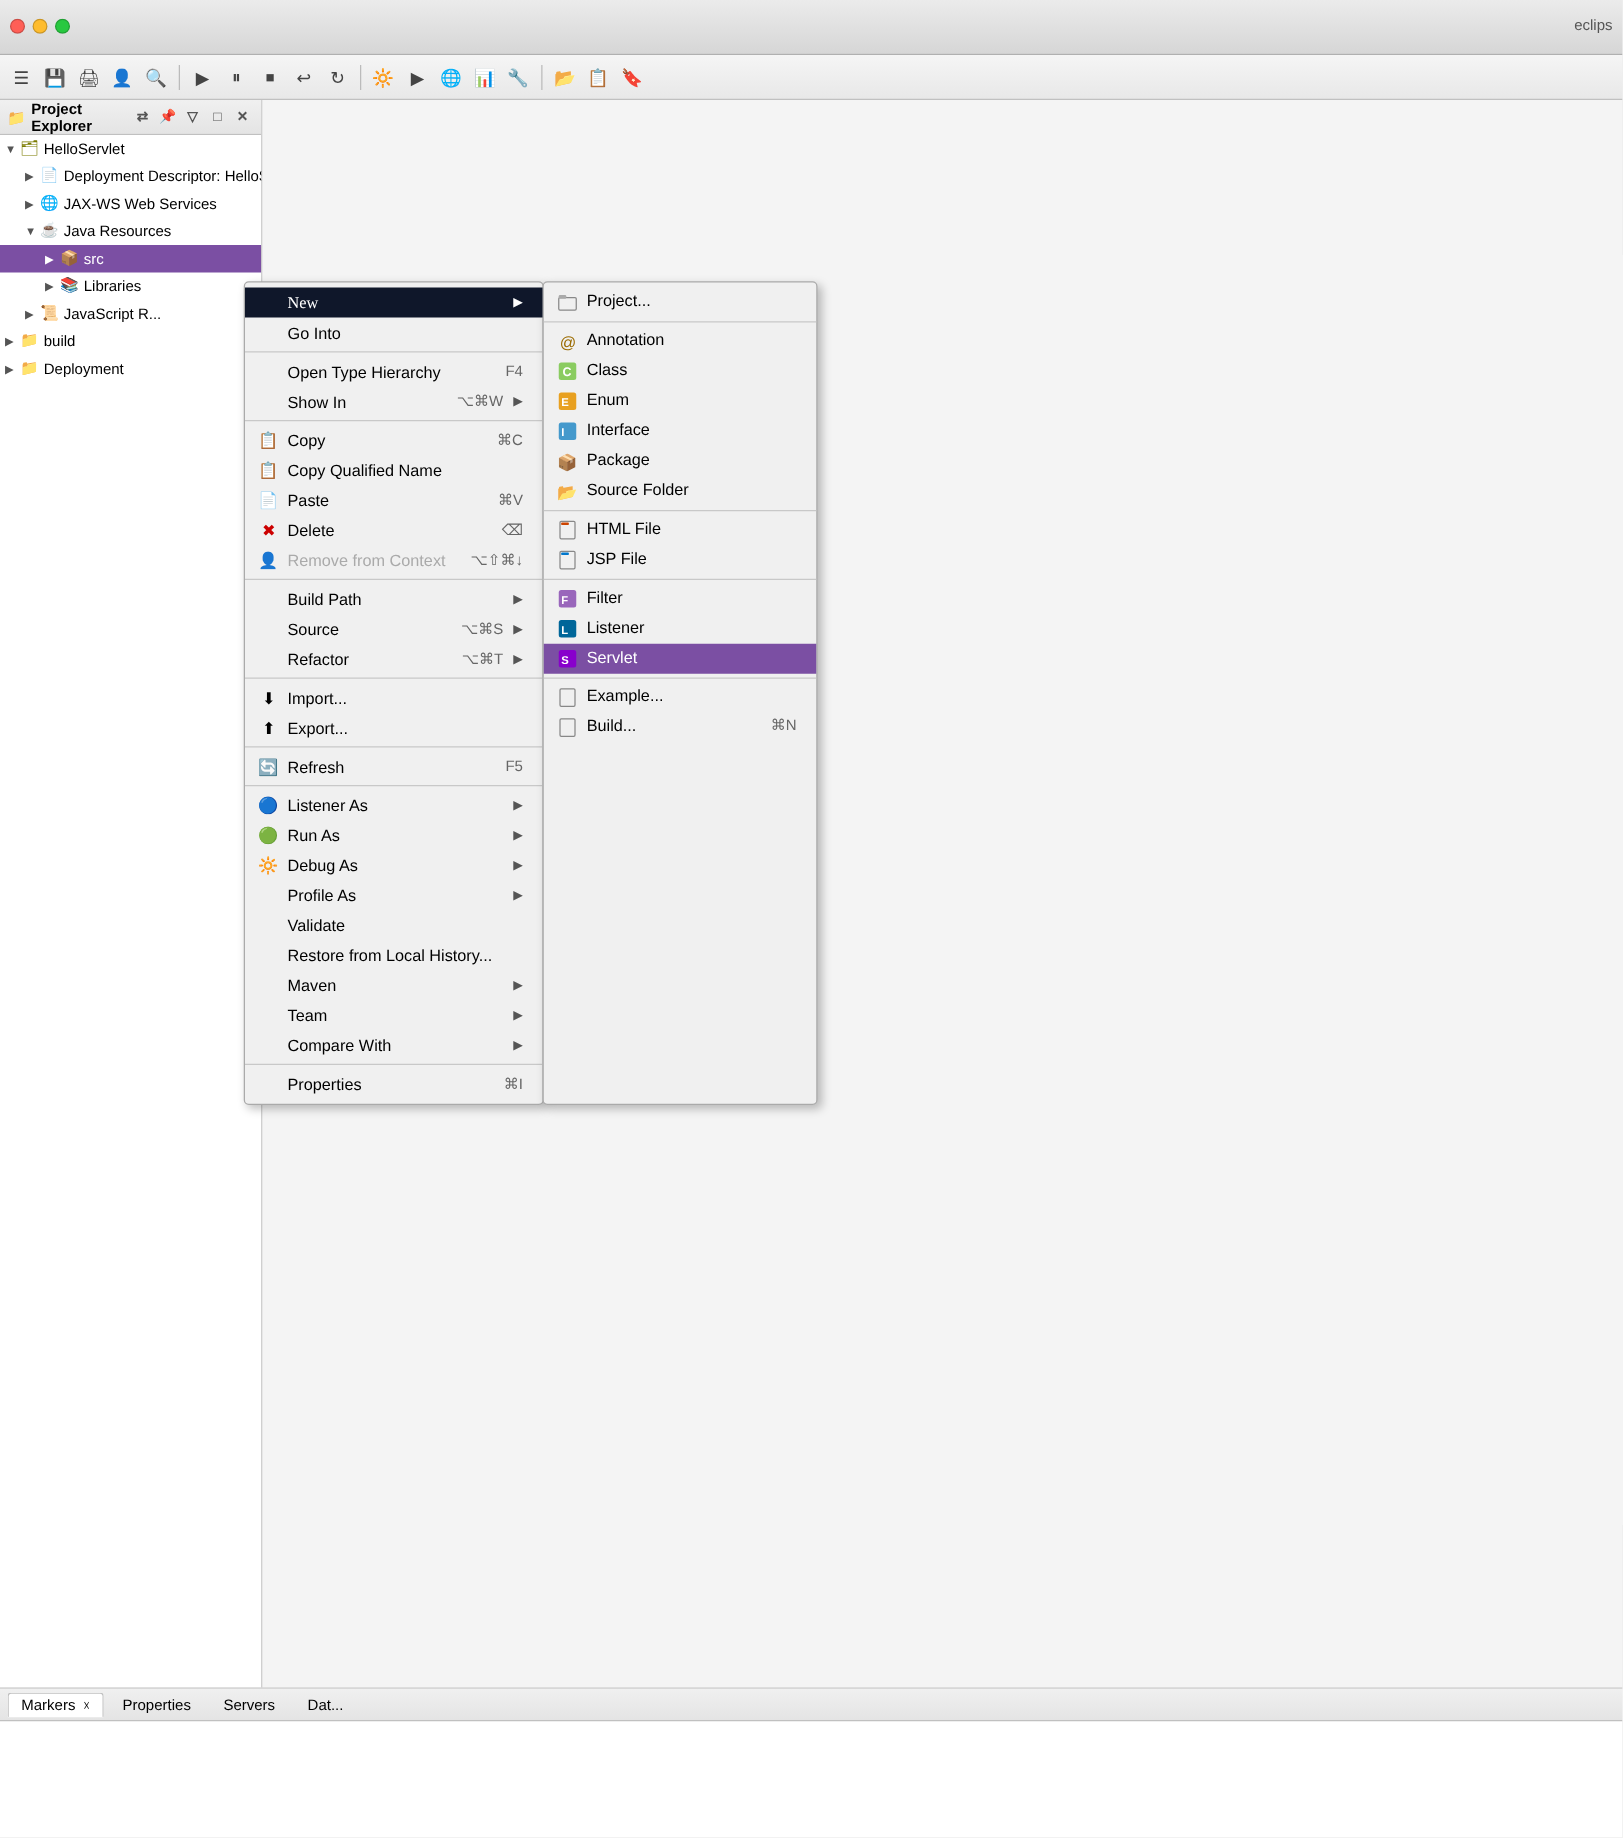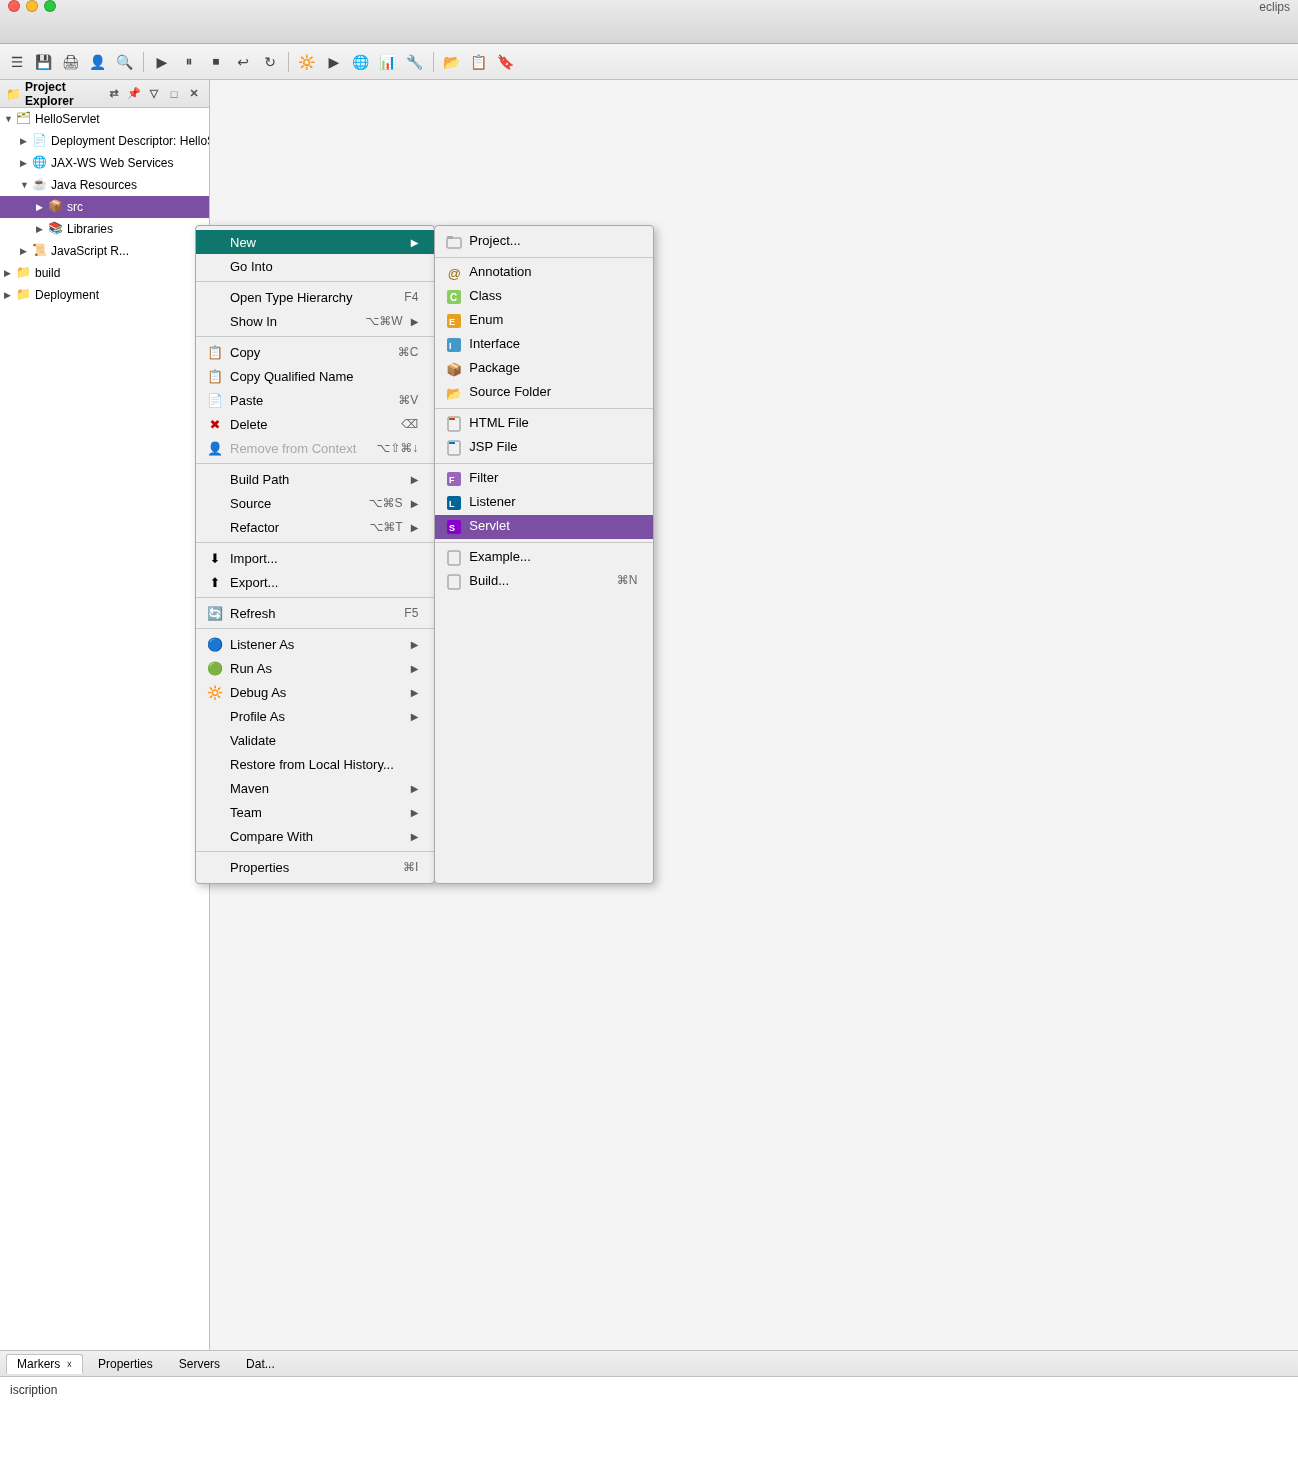--- a/index.html
+++ b/index.html
@@ -11,22 +11,22 @@
       height: 1470px;
       overflow: hidden;
       position: relative;
     }
 
     
     .title-bar {
       height: 44px;
       background: linear-gradient(to bottom, #ebebeb, #d6d6d6);
       display: flex;
-      align-items: flex-start;
-      padding: 0 8px;
+      align-items: flex-end;
+      padding: 16px 8px;
       border-bottom: 1px solid #b0b0b0;
       position: relative;
     }
     .traffic-lights {
       display: flex;
       gap: 6px;
       align-items: center;
     }
     .traffic-light {
       width: 12px;
@@ -164,21 +164,21 @@
 
     .menu-item {
       display: flex;
       align-items: center;
       padding: 3px 16px 3px 10px;
       cursor: pointer;
       position: relative;
       min-height: 22px;
       white-space: nowrap;
     }
-    .menu-item.highlighted { background: #0f766e; color: white; }
+    .menu-item.highlighted { background: #0f172a; color: white; font-family: Liberation Serif, serif; }
     .menu-item.disabled { color: #aaa; cursor: default; }
 
     .menu-item-label {
       flex: 1;
       font-size: 13px;
     }
     .menu-item-shortcut {
       font-size: 12px;
       color: #666;
       margin-left: 20px;
@@ -721,15 +721,14 @@
       <span>Properties</span>
     </div>
     <div class="bottom-tab">
       <span>Servers</span>
     </div>
     <div class="bottom-tab">
       <span>Dat...</span>
     </div>
   </div>
   <div class="bottom-content">
-    <div>iscription</div>
   </div>
 </div>
 
 </body></html>

